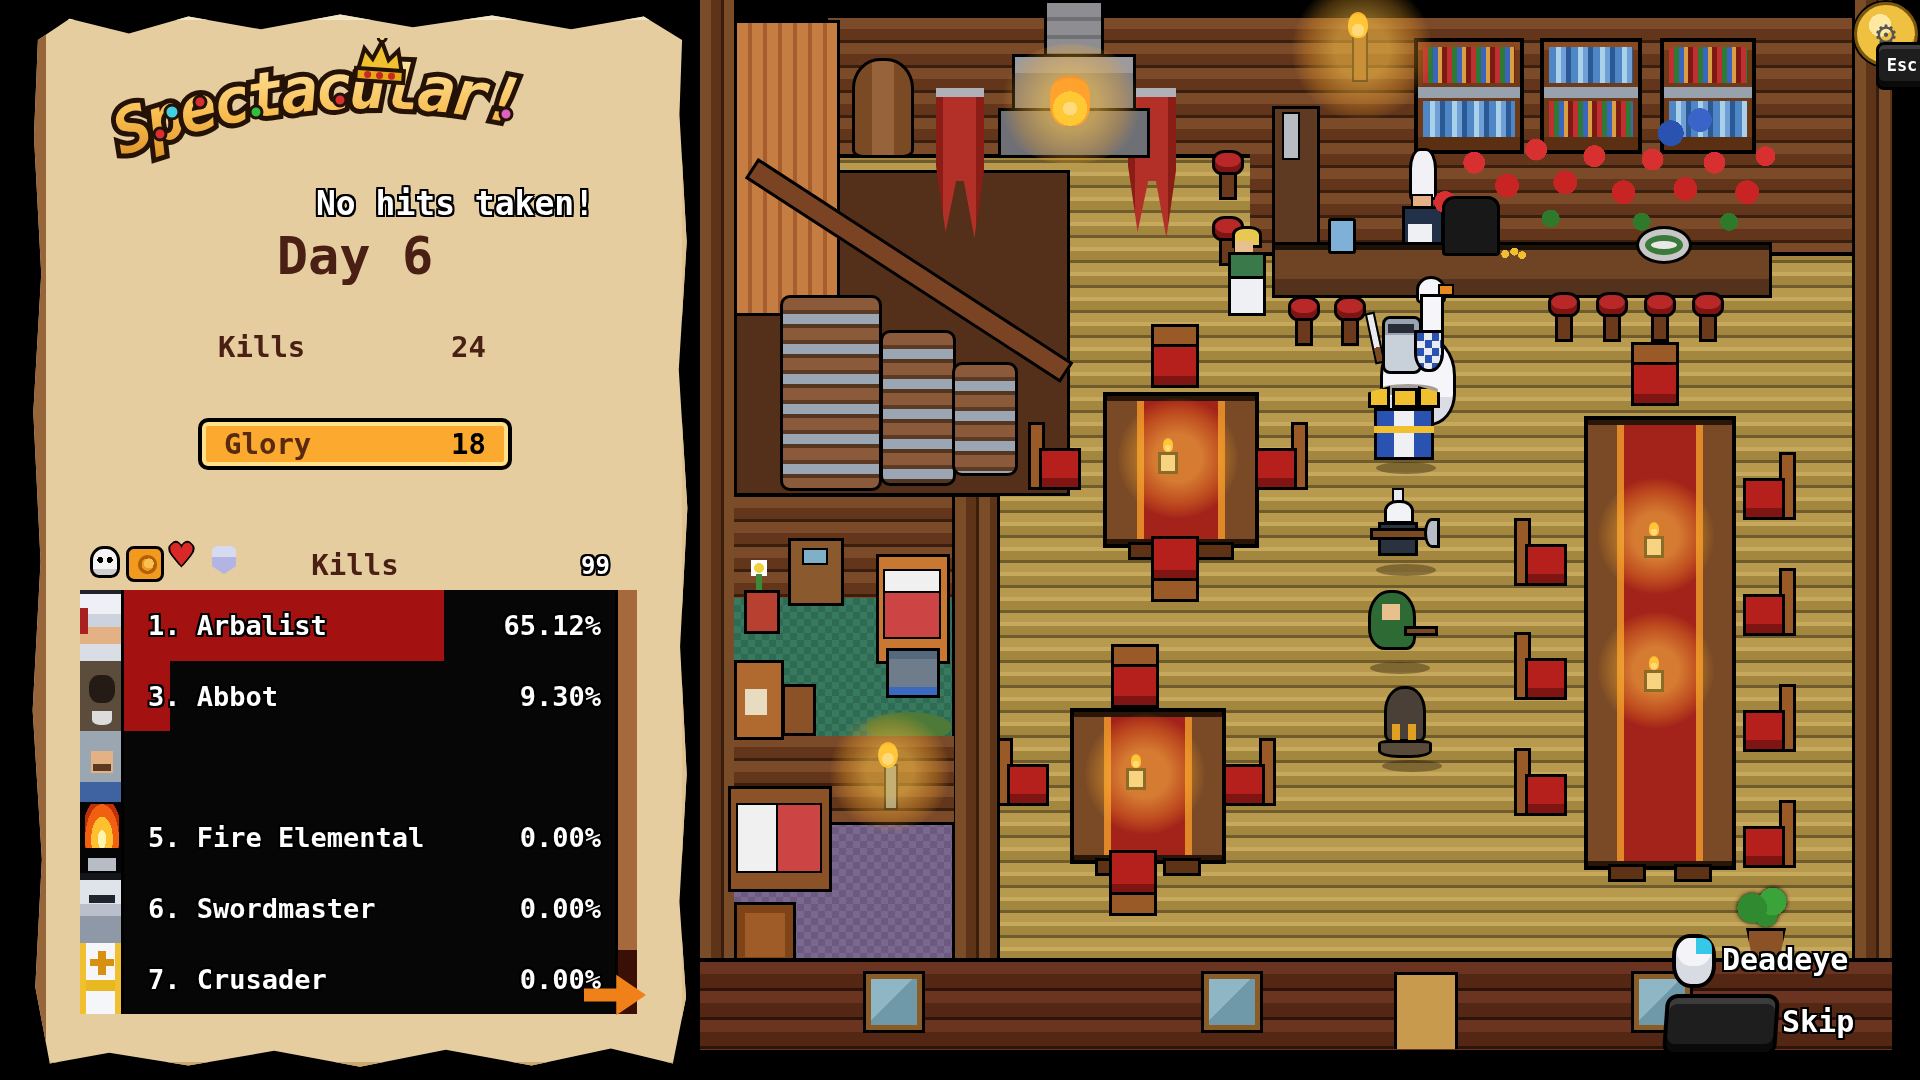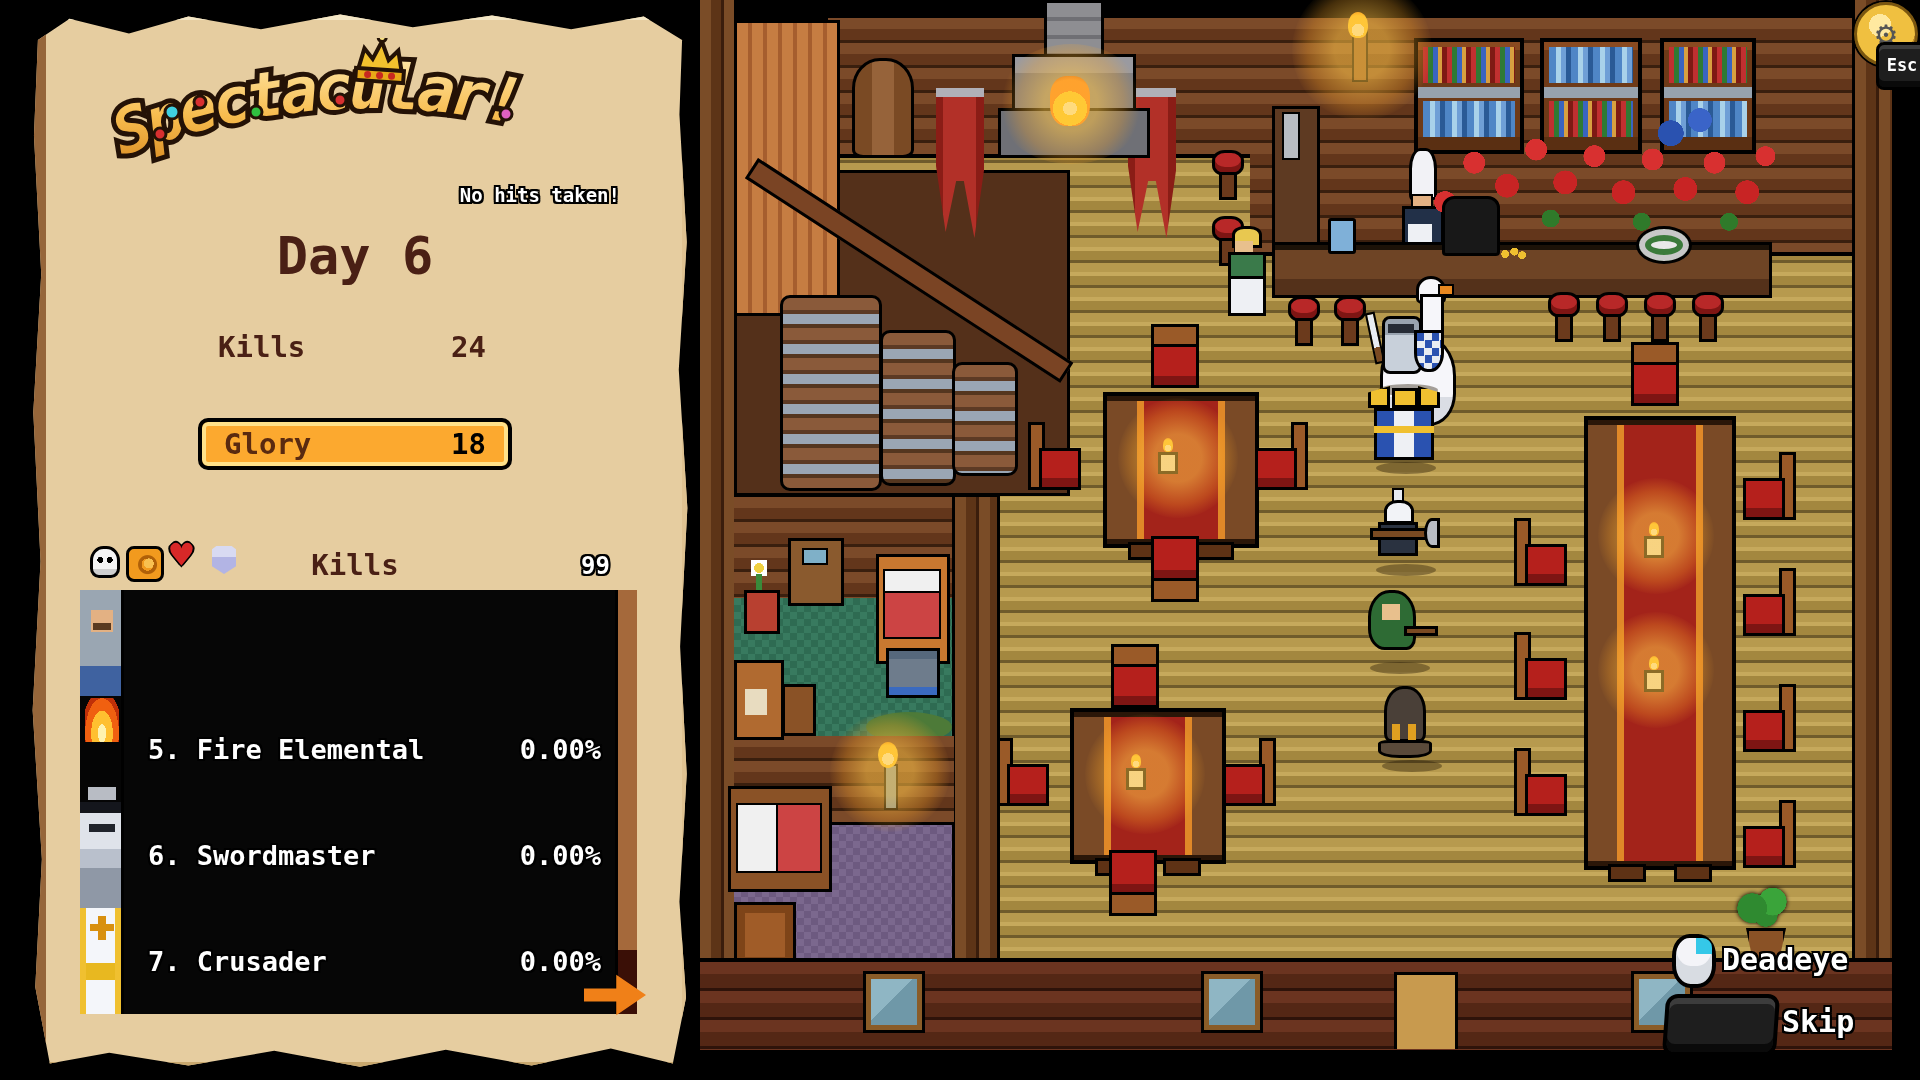--- a/index.html
+++ b/index.html
@@ -142,21 +142,21 @@
     <g stroke="#241206" stroke-width="3">
       <circle cx="64" cy="74" r="7" fill="#40d0e0"></circle>
         <circle cx="92" cy="64" r="6" fill="#d83030"></circle>
       <circle cx="52" cy="96" r="6" fill="#d83030"></circle>
         <circle cx="148" cy="74" r="6" fill="#30c040"></circle>
       <circle cx="232" cy="62" r="6" fill="#d83030"></circle>
         <circle cx="398" cy="76" r="6" fill="#e060c0"></circle>
     </g>
   </svg>
 
-  <div class="abs outline-w" style="left:260px;top:176px;width:330px;text-align:right;font-size:19px">No hits taken!</div>
+  <div class="abs outline-w" style="left:260px;top:176px;width:330px;text-align:center;font-size:33px">No hits taken!</div>
 
   <div class="abs" id="day-title">Day 6</div>
 
   <div class="abs stat-row" style="top:322px">
     <span>Kills</span>
     <span>24</span>
   </div>
 
   <div class="abs" id="glory-box">
     <span class="glabel">Glory</span>
@@ -165,20 +165,36 @@
 
   <div class="hicon skull"></div>
   <div class="hicon fist"></div>
   <div class="hicon heart">♥</div>
   <div class="hicon shield"></div>
   <div class="abs" id="kills-header">Kills</div>
   <div class="abs outline-w" id="scale-max">99</div>
 
   <div class="abs" id="leaderboard">
     <div id="lb-rows" style="display:flex;flex-direction:column;flex:1">
+        <div class="lb-row">
+          <div class="portrait p-arbalist"></div>
+     <div class="lb-body">
+       <div class="lb-bar" style="width:65.12%"></div>
+       <span class="lb-name outline-w">1. Arbalist</span>
+       <span class="lb-pct outline-w">65.12%</span>
+     </div>
+        </div>
+        <div class="lb-row">
+          <div class="portrait p-abbot"></div>
+     <div class="lb-body">
+       <div class="lb-bar" style="width:9.3%"></div>
+       <span class="lb-name outline-w">3. Abbot</span>
+       <span class="lb-pct outline-w">9.30%</span>
+     </div>
+        </div>
         <div class="lb-row">
           <div class="portrait p-rickard"></div>
         </div>
         <div class="lb-row">
           <div class="portrait p-fire"></div>
      <div class="lb-body">
        <div class="lb-bar" style="width:0%"></div>
        <span class="lb-name outline-w">5. Fire Elemental</span>
        <span class="lb-pct outline-w">0.00%</span>
      </div>

